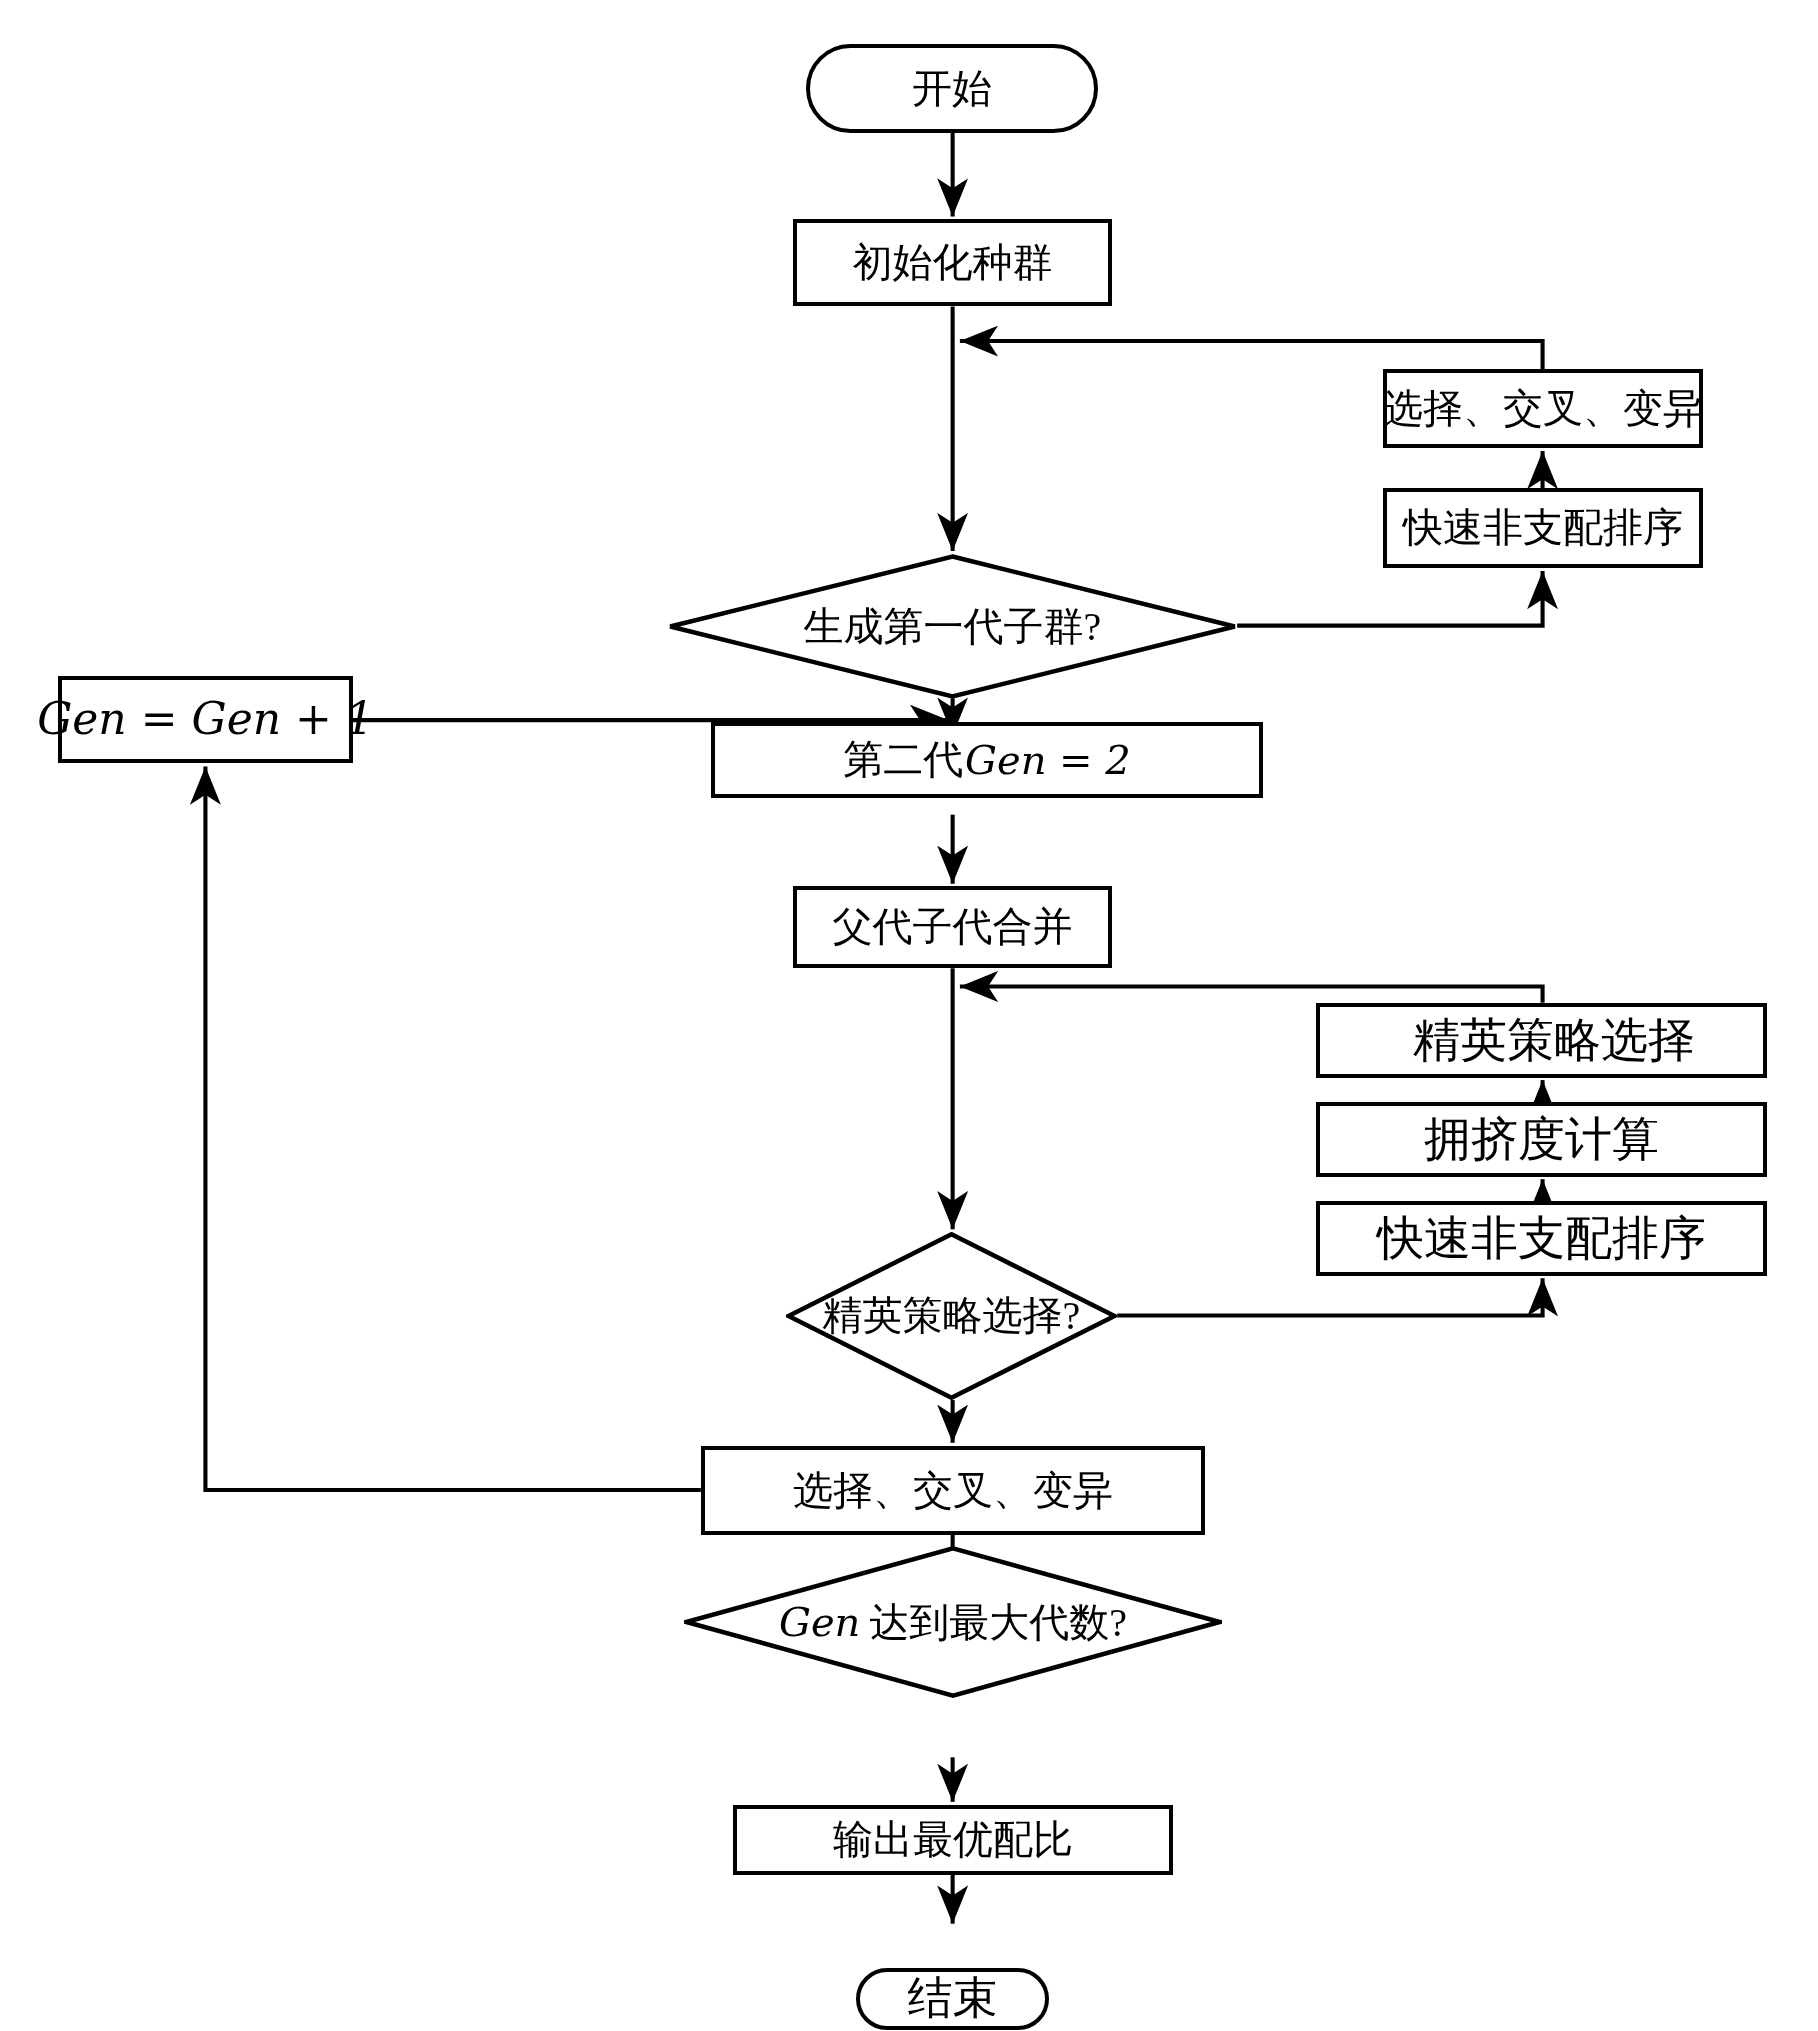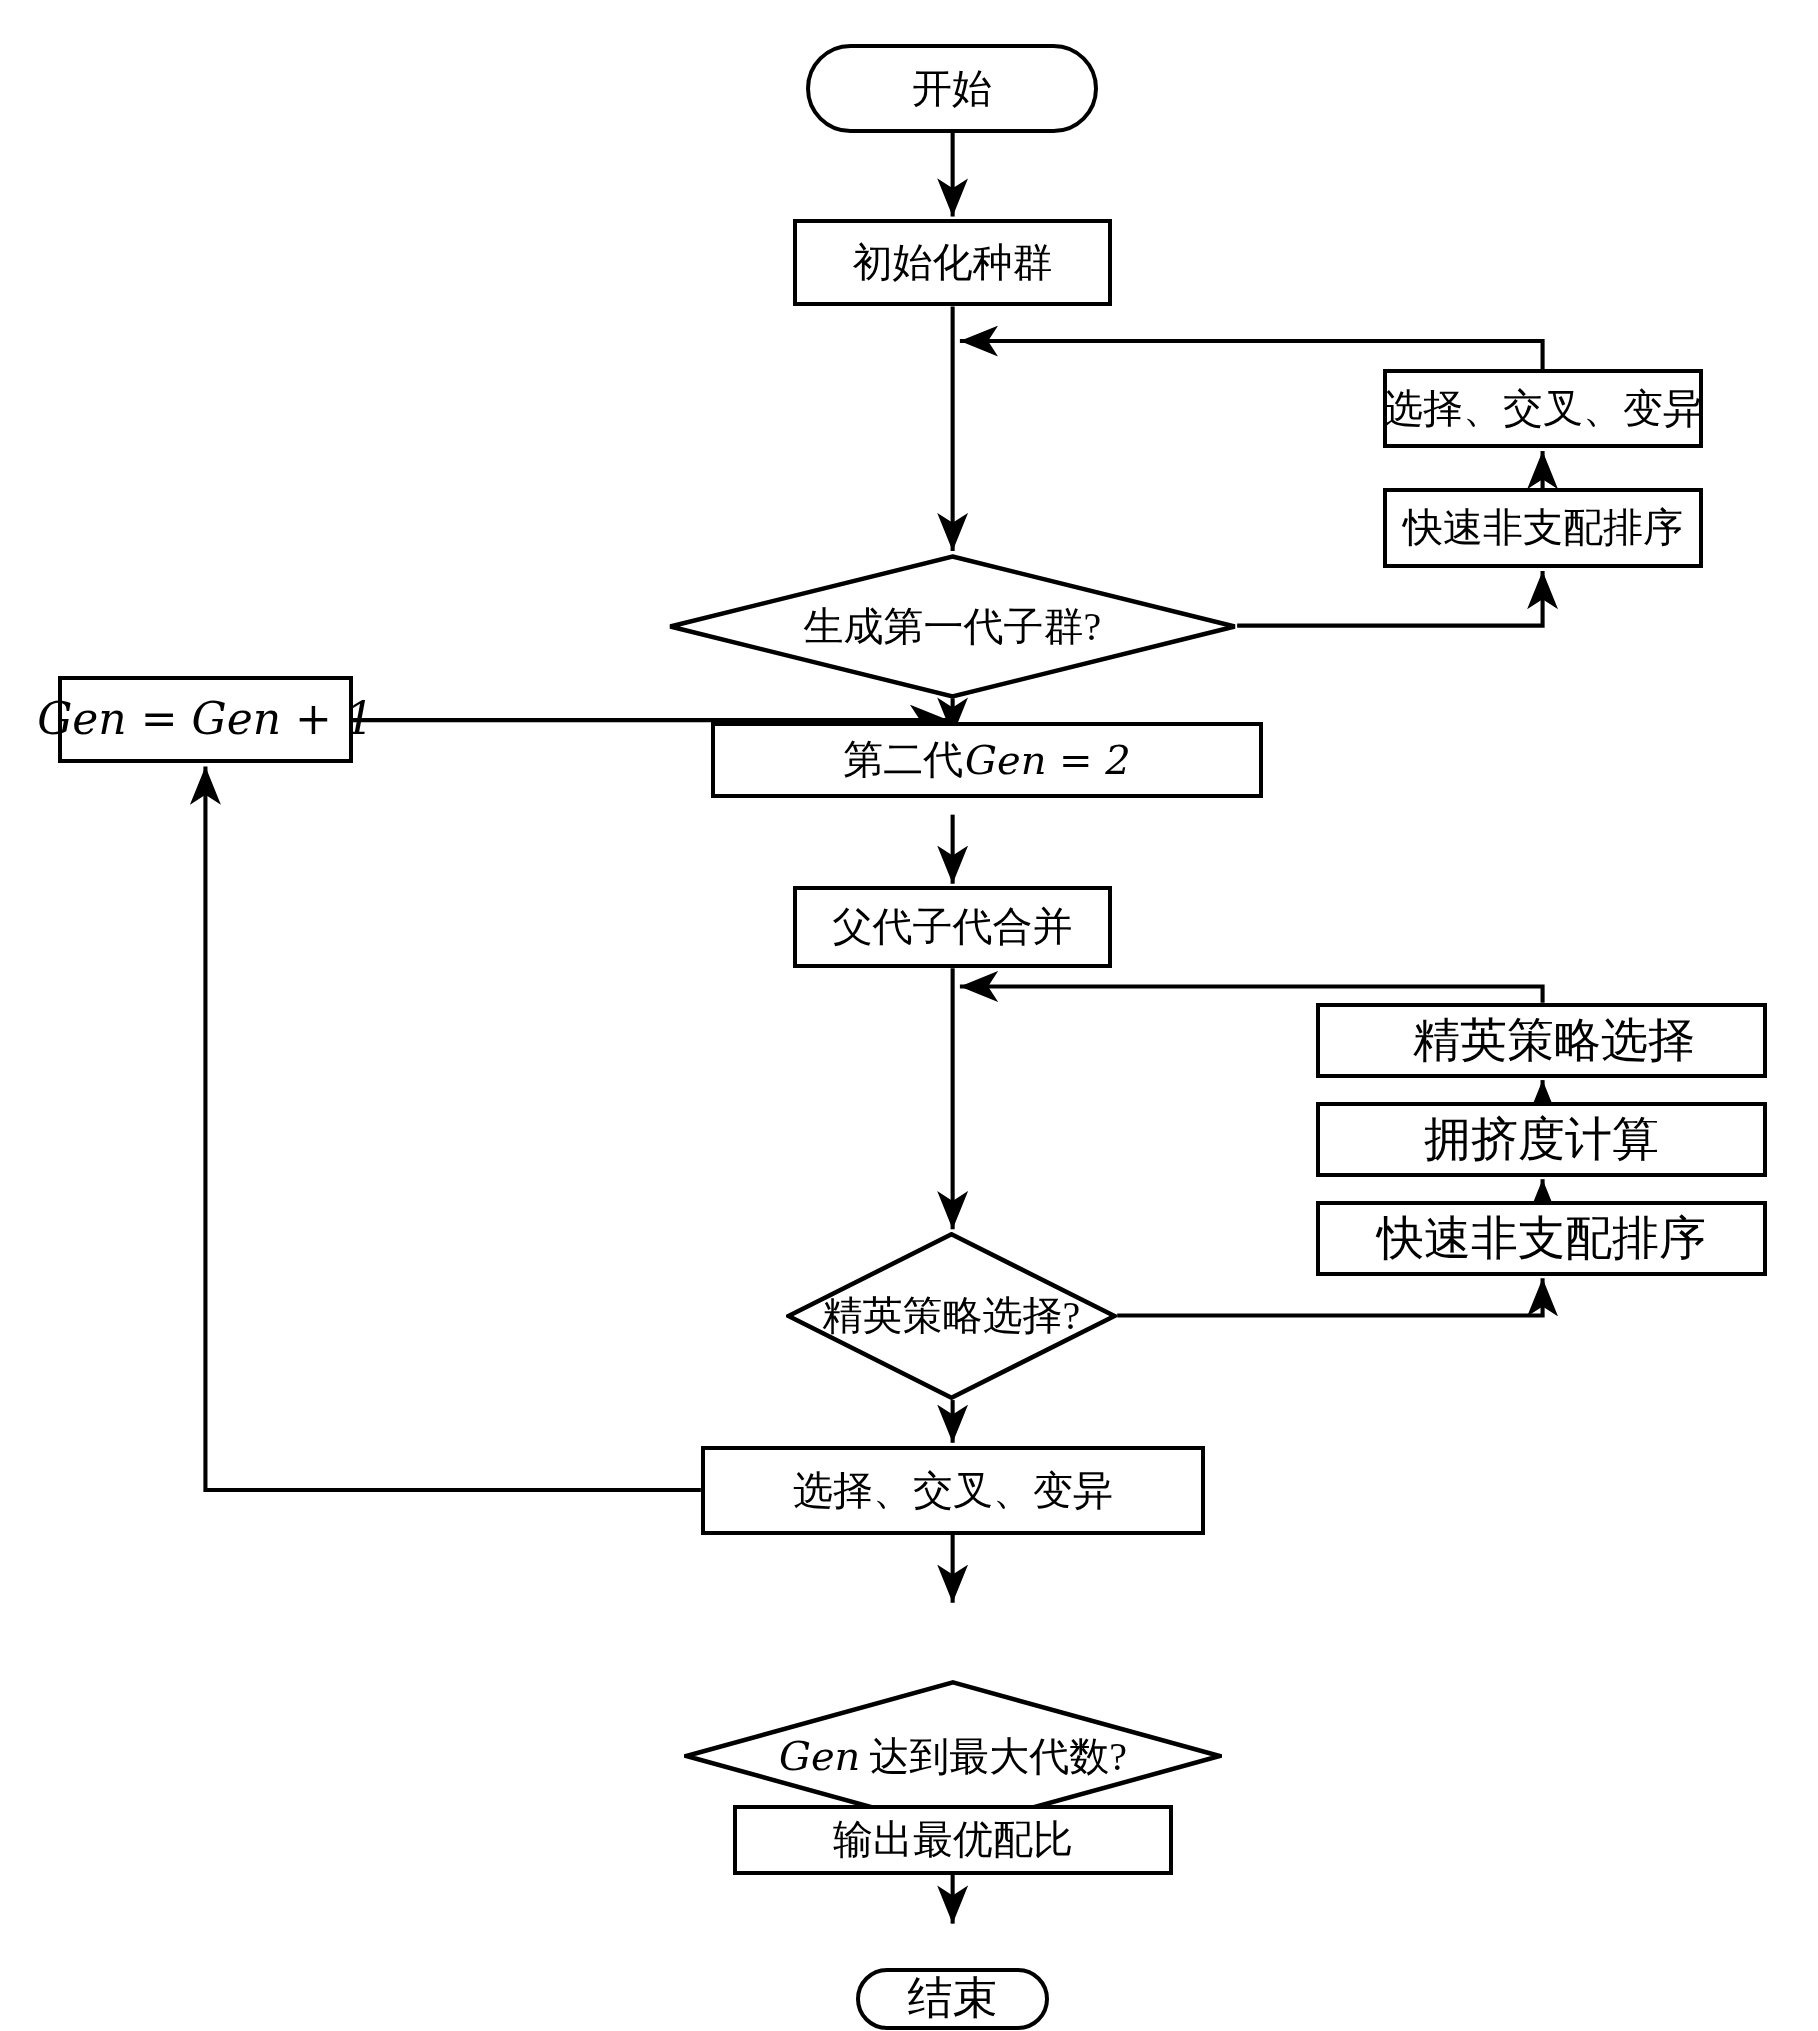--- a/index.html
+++ b/index.html
@@ -151,21 +151,21 @@
     <svg width="331" height="168" viewBox="0 0 364 185">
       <polygon points="182,2.5 361.5,92.5 182,182.5 2.5,92.5" fill="#ffffff" stroke="#000000" stroke-width="5"></polygon>
     </svg>
     <span class="lbl">精英策略选择?</span>
   </div>
 
   <div class="node f-main" style="left:701px; top:1446px; width:504px; height:89px;">
     <span>选择、交叉、变异</span>
   </div>
 
-  <div class="node diamond f-main" style="left:684px; top:1680px; width:538px; height:152px;justify-content:center;">
+  <div class="node diamond f-main" style="left:684px; top:1546px; width:538px; height:152px;justify-content:center;">
     <svg width="538" height="152" viewBox="0 0 592 167">
       <polygon points="296,2.5 589.5,83.5 296,164.5 2.5,83.5" fill="#ffffff" stroke="#000000" stroke-width="5"></polygon>
     </svg>
     <span class="lbl">
       <span class="math math-gap">Gen</span><span>达到最大代数?</span>
     </span>
   </div>
 
   <div class="node f-main" style="left:733px; top:1805px; width:440px; height:70px;">
     <span>输出最优配比</span>

